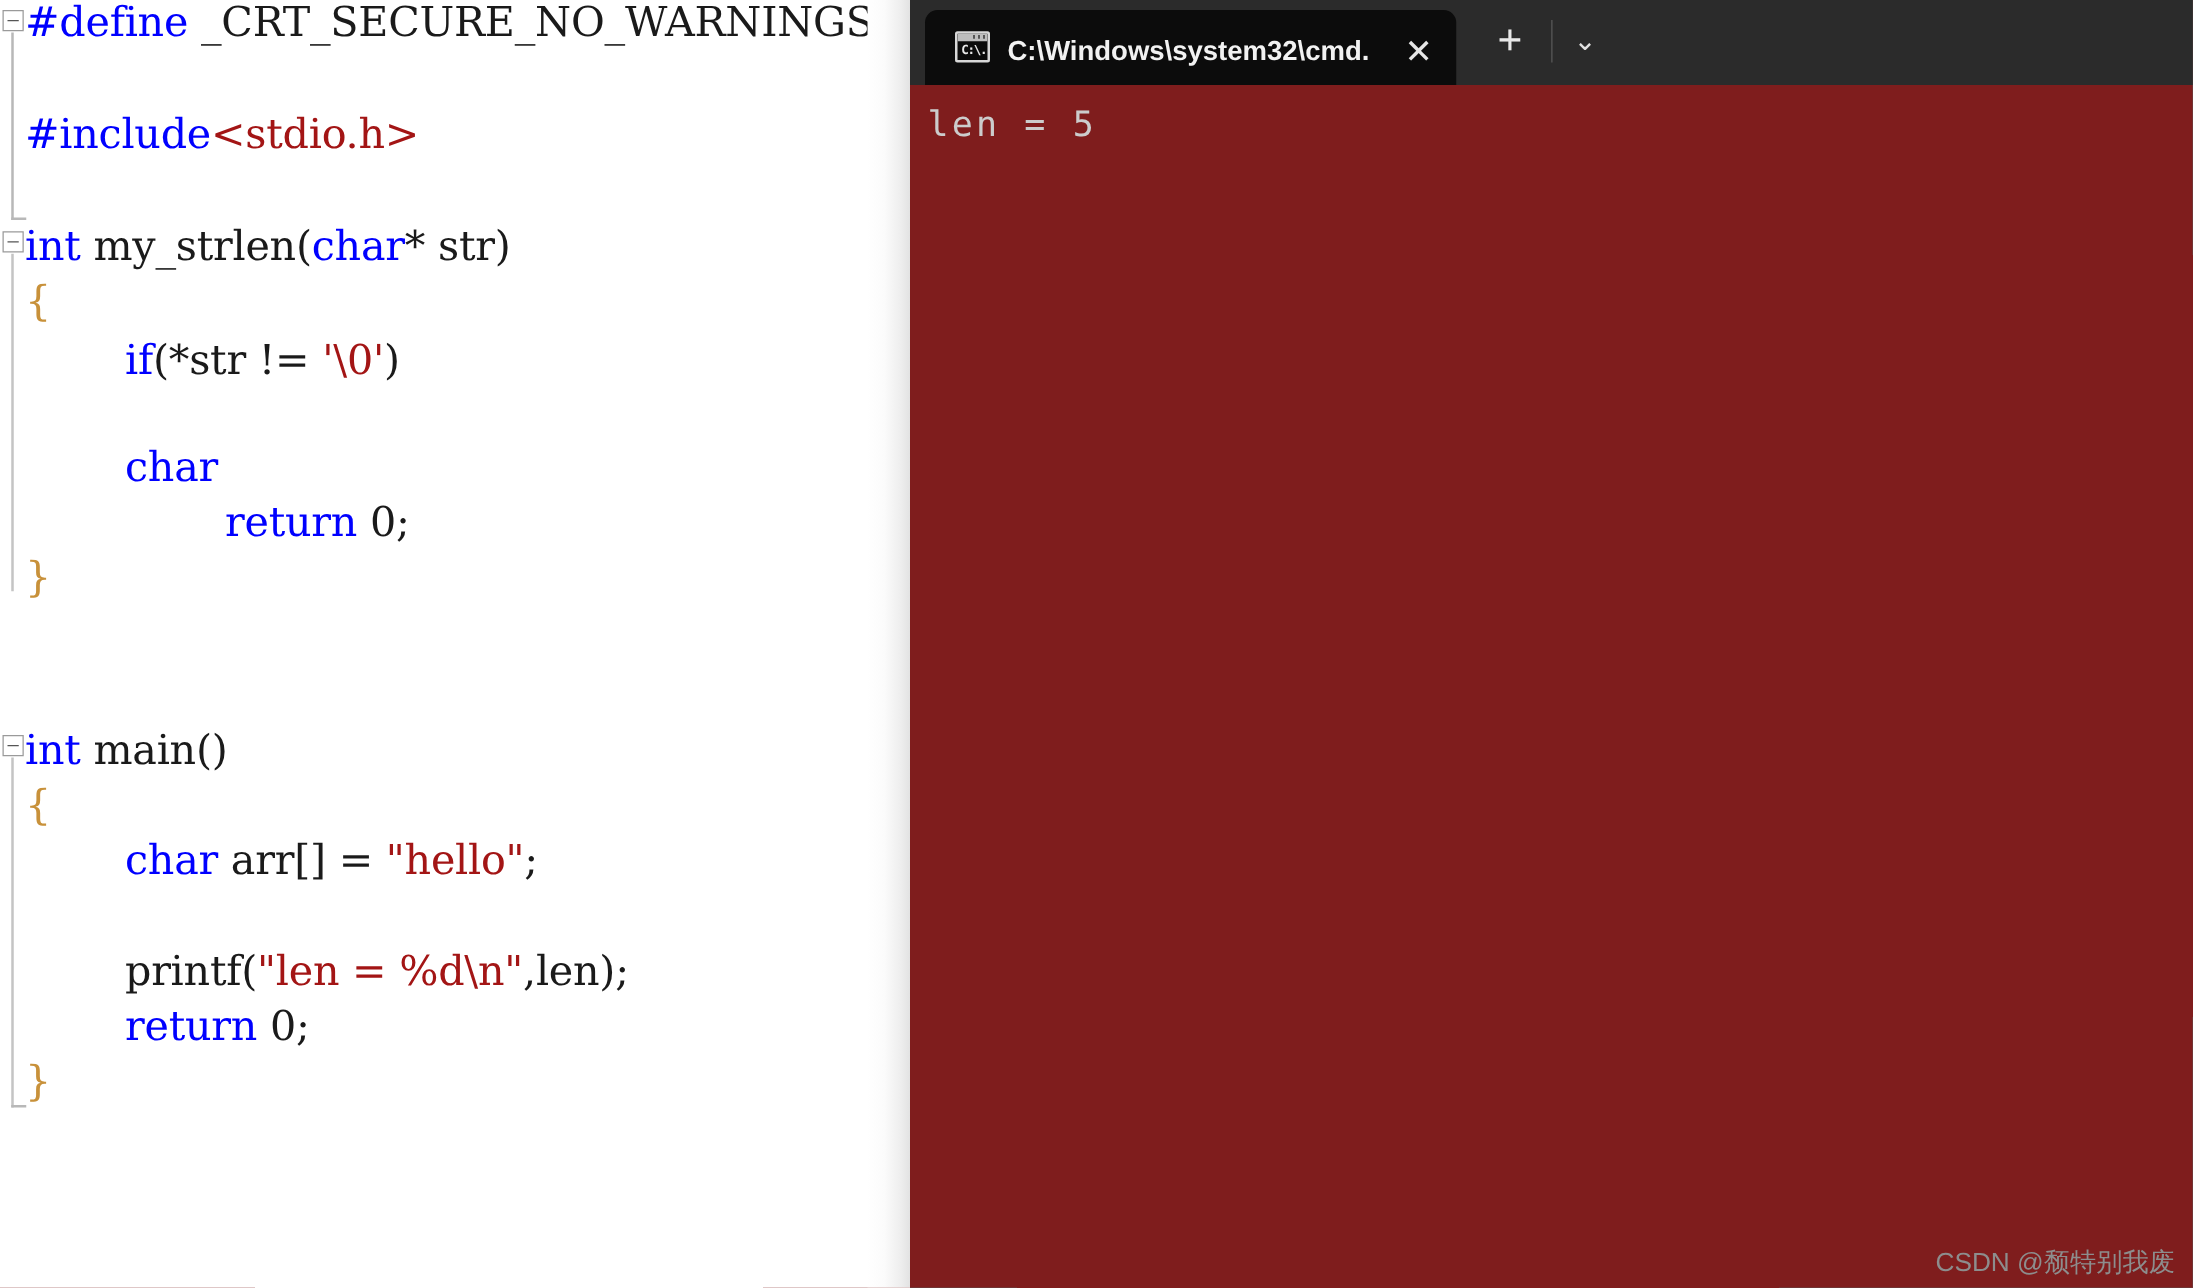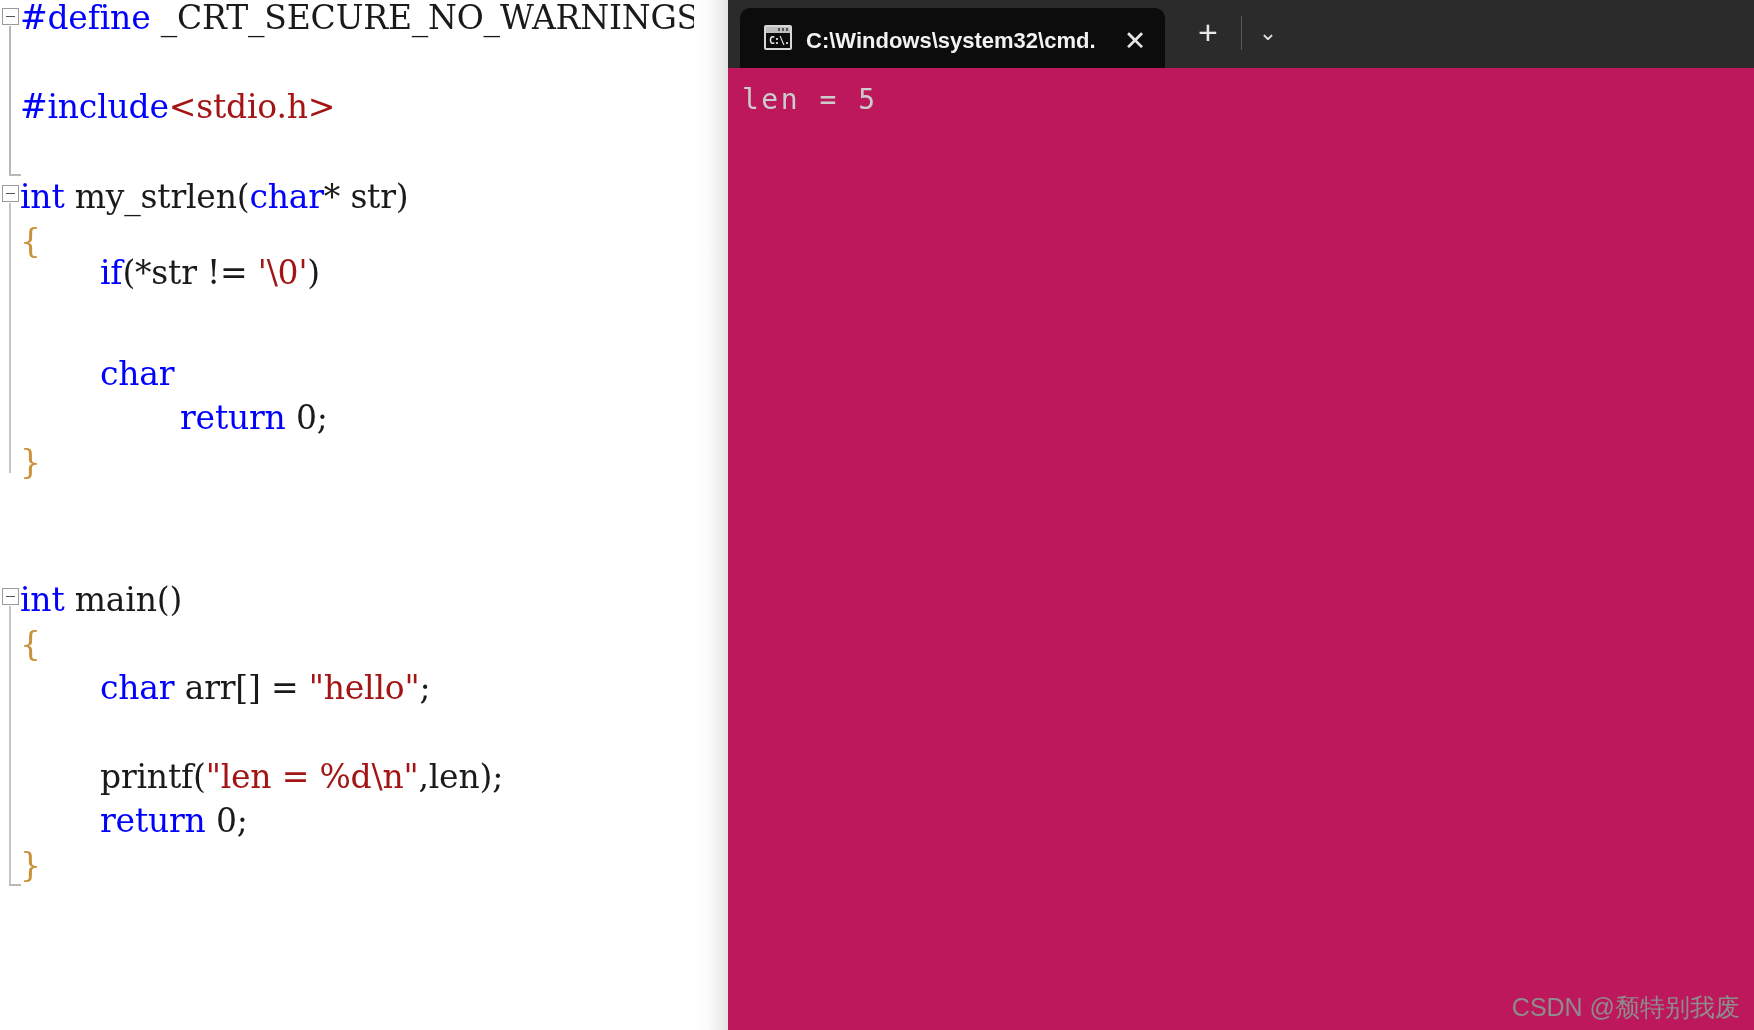--- a/index.html
+++ b/index.html
@@ -112,35 +112,35 @@
   #tabbar-sep{
     position:absolute;left:513px;top:16px;width:1px;height:34px;background:#5a5a5a;
   }
   #tab-dropdown{
     position:absolute;left:522px;top:16px;width:36px;height:36px;
     color:#e2e2e2;font-size:22px;line-height:34px;text-align:center;
     font-family:"Liberation Sans",sans-serif;
   }
   #term-body{
     position:absolute;left:0;top:68px;width:1026px;height:962px;
-    background:#be185d;
+    background:#7f1d1d;
   }
   .term-line{
     position:absolute;left:14px;
     color:#cccccc;
     font-family:"DejaVu Sans Mono","Liberation Mono",monospace;
     font-size:28px;line-height:38px;white-space:pre;
     letter-spacing:2.5px;
   }
   #term-line-1{top:13px;}
   #term-line-2{top:51px;}
 
   #watermark{
     position:absolute;right:14px;bottom:6px;
-    color:#8d8d8d;font-size:25px;
+    color:#8d8d8d;font-size:21px;
     font-family:"Liberation Sans",sans-serif;
     white-space:nowrap;
   }
 </style>
 </head>
 <body>
 
 <div id="root">
 
   <div id="editor">
@@ -159,21 +159,21 @@
     <div class="code-area">
 
       <div class="ln" style="top:-4px;"><span class="pp">#define</span><span class="plain"> _CRT_SECURE_NO_WARNINGS 1</span></div>
 
       <div class="ln" style="top:175px;"><span class="kw">int</span><span class="plain"> my_strlen(</span><span class="kw">char</span><span class="plain">* str)</span></div>
 
       <div class="ln" style="top:85px;"><span class="pp">#include</span><span class="inc">&lt;stdio.h&gt;</span></div>
 
       <div class="ln" style="top:219px;"><span class="brace">{</span></div>
 
-      <div class="ln" style="left:100px;top:251px;"><span class="kw">if</span><span class="plain">(*str != </span><span class="str">'\0'</span><span class="plain">)</span></div>
+      <div class="ln" style="left:100px;top:266px;"><span class="kw">if</span><span class="plain">(*str != </span><span class="str">'\0'</span><span class="plain">)</span></div>
 
 
       <div class="ln" style="left:100px;top:352px;"><span class="kw">char</span></div>
 
       <div class="ln" style="left:180px;top:396px;"><span class="kw">return</span><span class="plain"> 0;</span></div>
 
       <div class="ln" style="top:440px;"><span class="brace">}</span></div>
 
       <div class="ln" style="top:578px;"><span class="kw">int</span><span class="plain"> main()</span></div>
 

